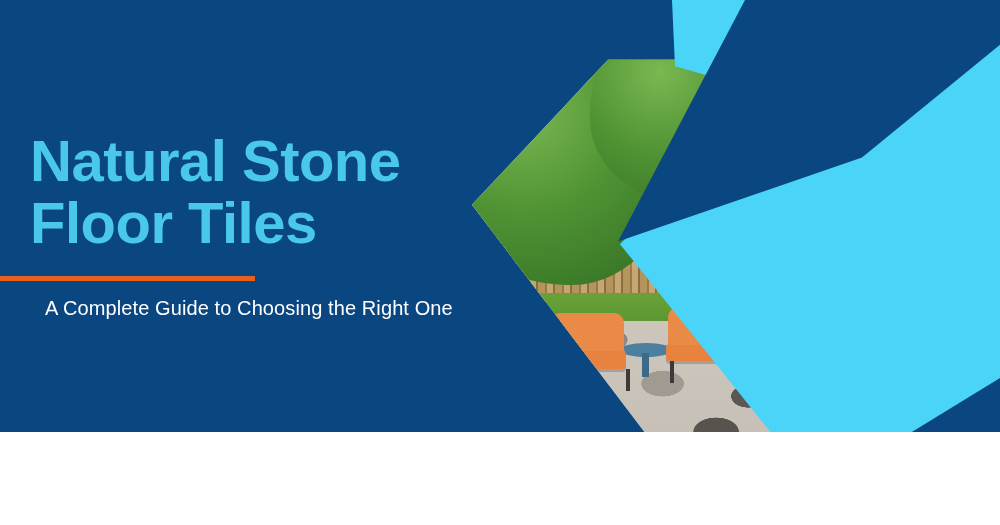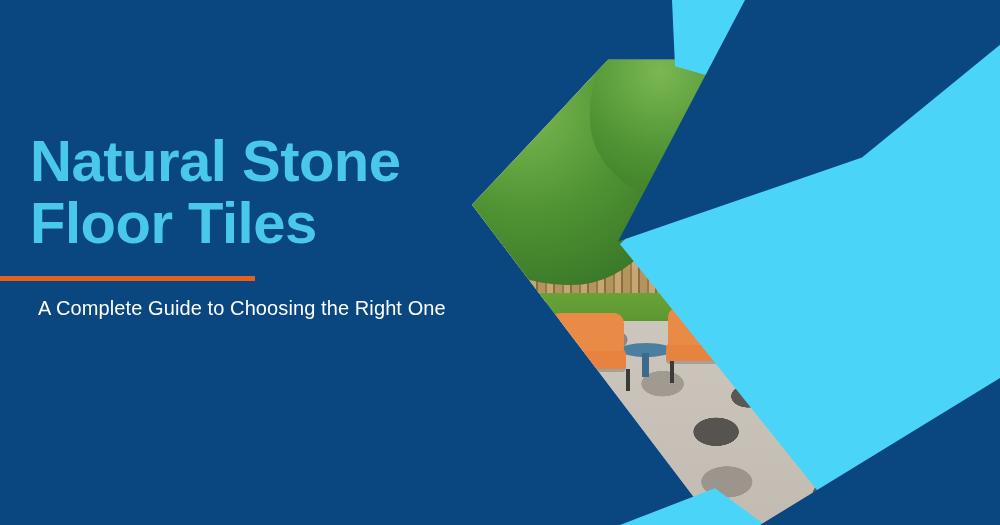--- a/index.html
+++ b/index.html
@@ -3,21 +3,21 @@
 <meta charset="utf-8">
 <style>
   html, body {
     margin: 0;
     padding: 0;
     background: #ffffff;
   }
   #banner {
     position: relative;
     width: 1000px;
-    height: 525px;
+    height: 432px;
     overflow: hidden;
     font-family: "Liberation Sans", sans-serif;
     background: #0a4680;
   }
 
   
   .photo-wrap {
     position: absolute;
     left: 0; top: 0;
     width: 1000px; height: 525px;
@@ -245,21 +245,21 @@
     height: 5px;
     background: #e8611c;
     margin: 22px 0 0 -30px;
     padding-left: 30px;
     box-sizing: content-box;
   }
   .subhead {
     color: #ffffff;
     font-size: 20px;
     font-weight: 400;
-    margin: 16px 0 0 8px;
+    margin: 16px 0 0 15px;
     letter-spacing: 0.1px;
   }
 </style>
 </head>
 <body>
 
 <div id="banner">
 
   <div class="photo-wrap">
     <div class="photo">

